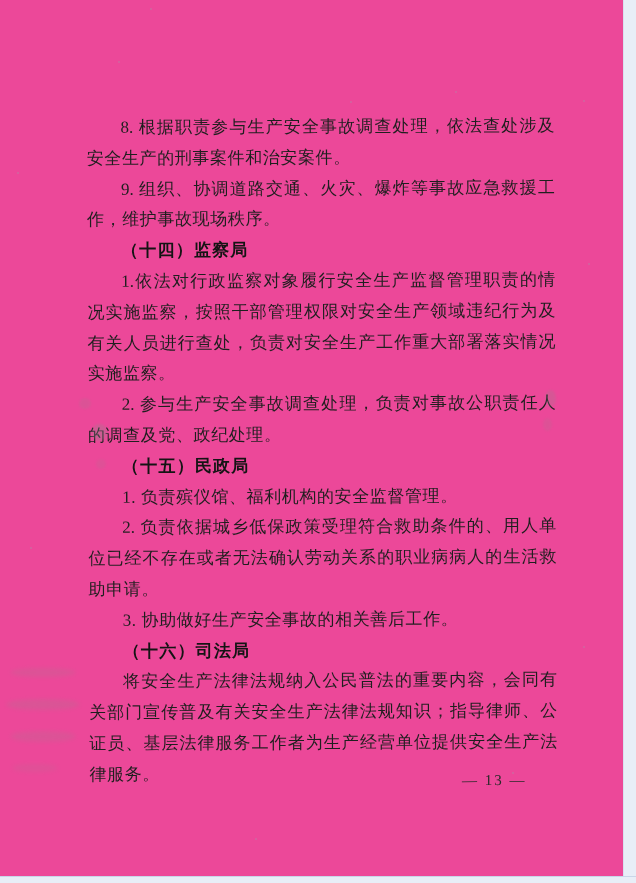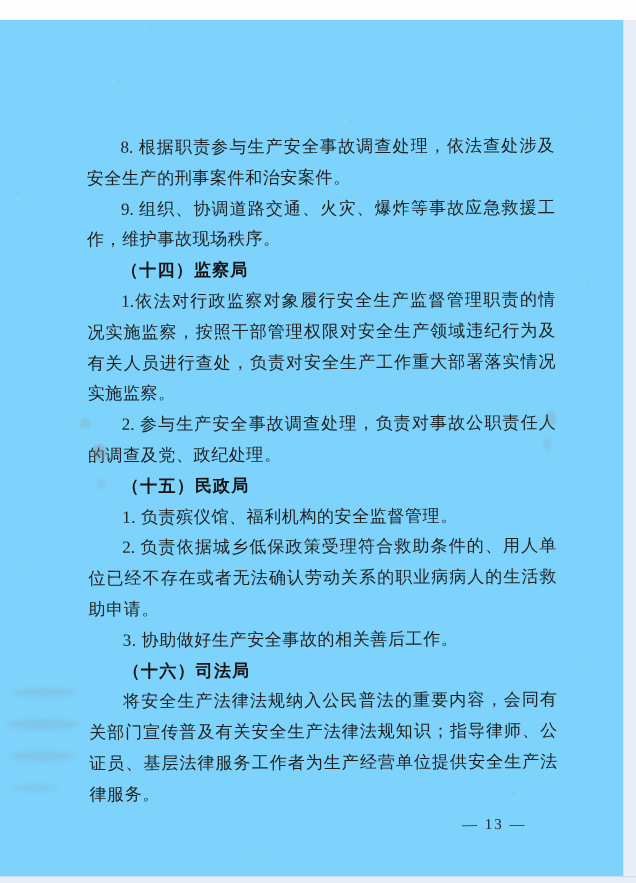--- a/index.html
+++ b/index.html
@@ -1,21 +1,21 @@
 <!DOCTYPE html>
 <html><head>
 <meta charset="utf-8">
 <style>
   html,body{margin:0;padding:0;}
   body{
     width:636px;height:883px;position:relative;overflow:hidden;
     background:#fdfdfe;
     font-family:"Liberation Serif","DejaVu Serif",serif;
   }
-  .page{position:absolute;inset:0;background:#7dd3fc;margin-top:20px;}
+  .page{position:absolute;inset:0;background:#ec4899;}
   
   .edge-right{
     position:absolute;top:0;right:0;width:12px;height:883px;
     background:#e8eef7;border-left:1px solid #d7e1ef;
   }
   .edge-bottom{
     position:absolute;left:0;bottom:0;width:636px;height:6px;
     background:#e8eef7;border-top:1px solid #c9d6e8;
   }
   
@@ -28,21 +28,21 @@
     height:30.8px;line-height:30.8px;font-size:17px;
     letter-spacing:0.6px;white-space:nowrap;
   }
   .just{
     text-align:justify;text-align-last:justify;
     letter-spacing:0;white-space:normal;
   }
   .indent{padding-left:34px;}
   .head{font-weight:700;color:#141414;letter-spacing:1.2px;}
   .pagenum{
-    position:absolute;left:462px;top:796px;
+    position:absolute;left:462px;top:772px;
     font-size:15px;letter-spacing:2px;color:#2a2a2a;
     transform:rotate(-0.25deg);
   }
   
   .smudge{position:absolute;background:#8a8a8a;filter:blur(2px);border-radius:50%;}
   .s1{left:10px;top:668px;width:66px;height:9px;opacity:.16;}
   .s2{left:6px;top:699px;width:74px;height:11px;opacity:.18;}
   .s3{left:10px;top:731px;width:66px;height:11px;opacity:.16;}
   .s4{left:12px;top:764px;width:46px;height:8px;opacity:.12;}
   .s5{left:92px;top:424px;width:15px;height:17px;opacity:.30;filter:blur(1px);}

